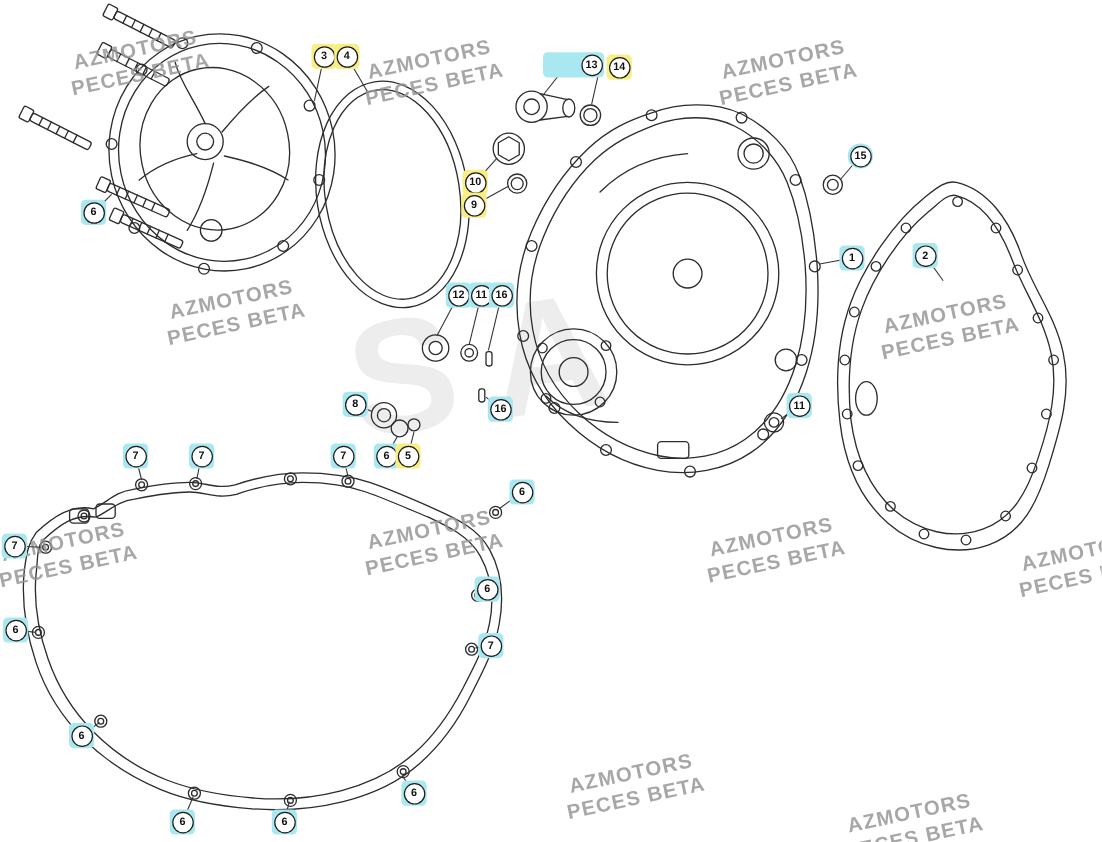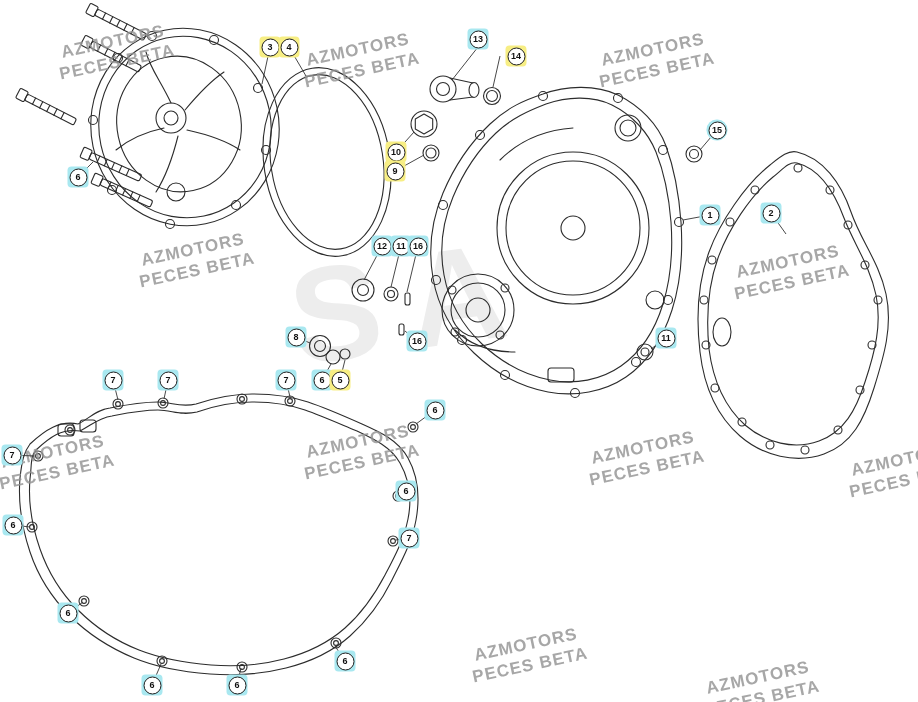--- a/index.html
+++ b/index.html
@@ -327,21 +327,21 @@
     <line x1="345" y1="661" x2="335" y2="646"></line>
   </svg>
 
 <div id="callout-layer">
     <div class="callout hl-yellow" style="left: 270px; top: 47px;">
       <span class="balloon">3</span>
     </div>
     <div class="callout hl-yellow" style="left: 289px; top: 47px;">
       <span class="balloon">4</span>
     </div>
-    <div class="callout hl-cyan" style="left: 478px; top: 39px;">
+    <div class="callout hl-cyan" style="left: 478px; top: 54px; padding-left: 30px;">
       <span class="balloon">13</span>
     </div>
     <div class="callout hl-yellow" style="left: 516px; top: 56px;">
       <span class="balloon">14</span>
     </div>
     <div class="callout hl-cyan" style="left: 717px; top: 130px; border-radius: 10px;">
       <span class="balloon">15</span>
     </div>
     <div class="callout hl-yellow" style="left: 396px; top: 152px;">
       <span class="balloon">10</span>

